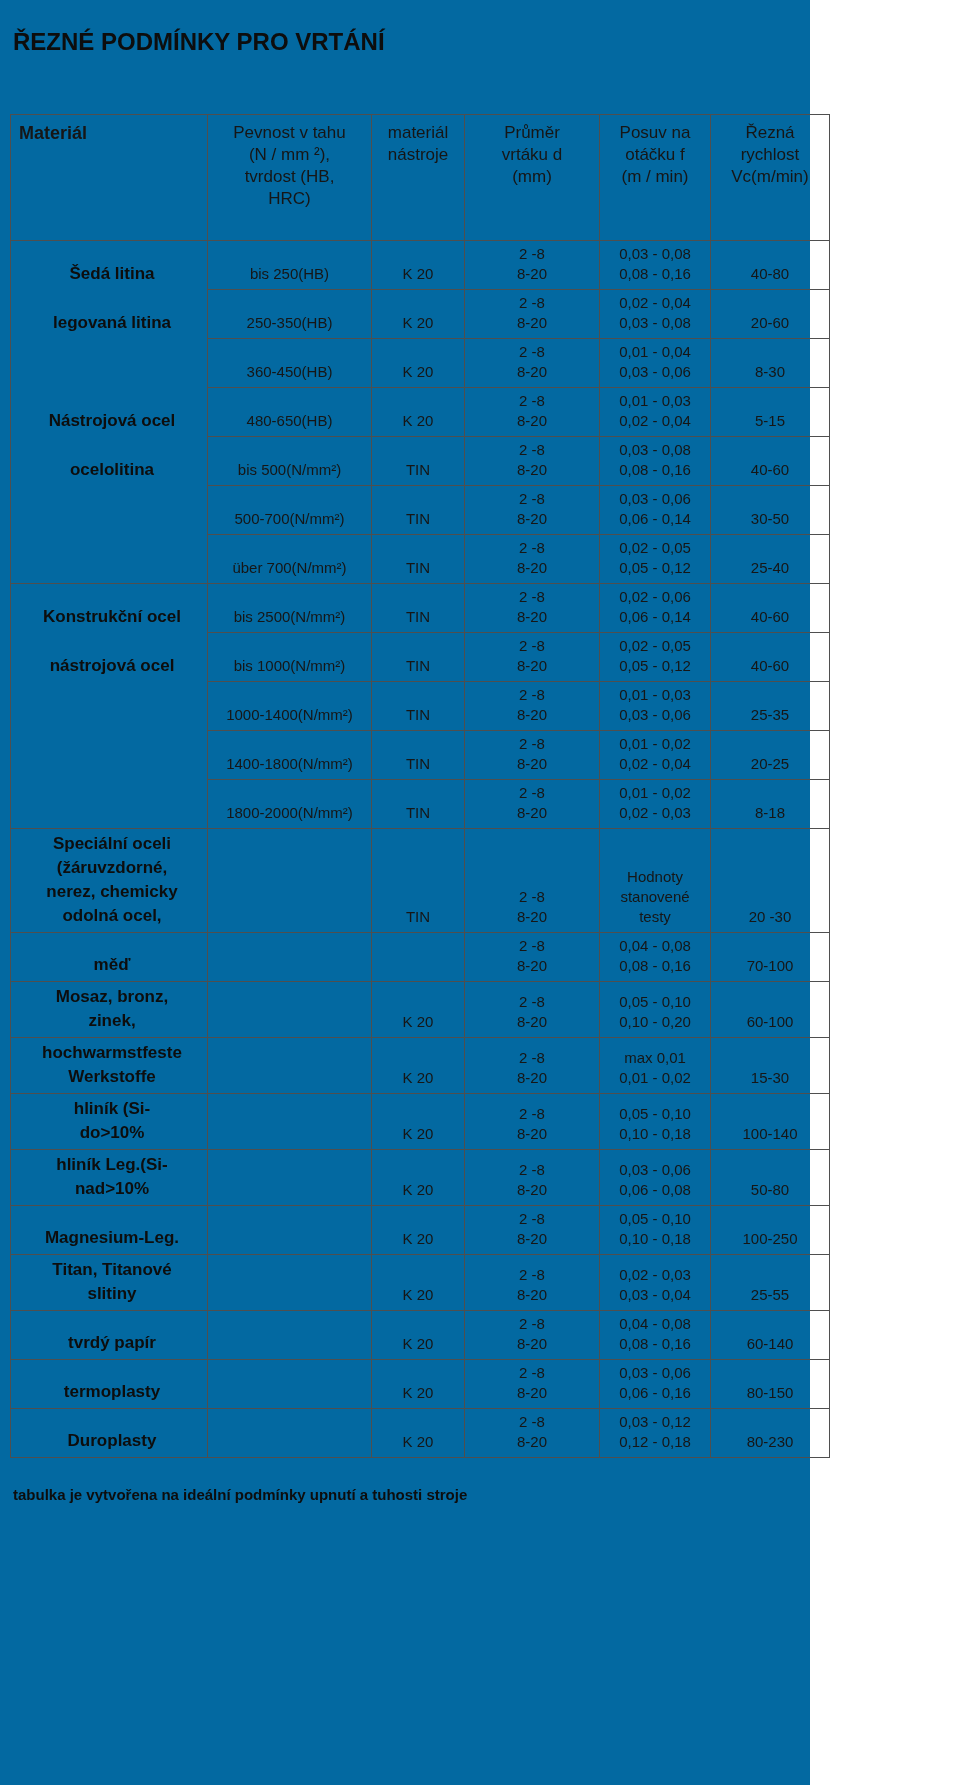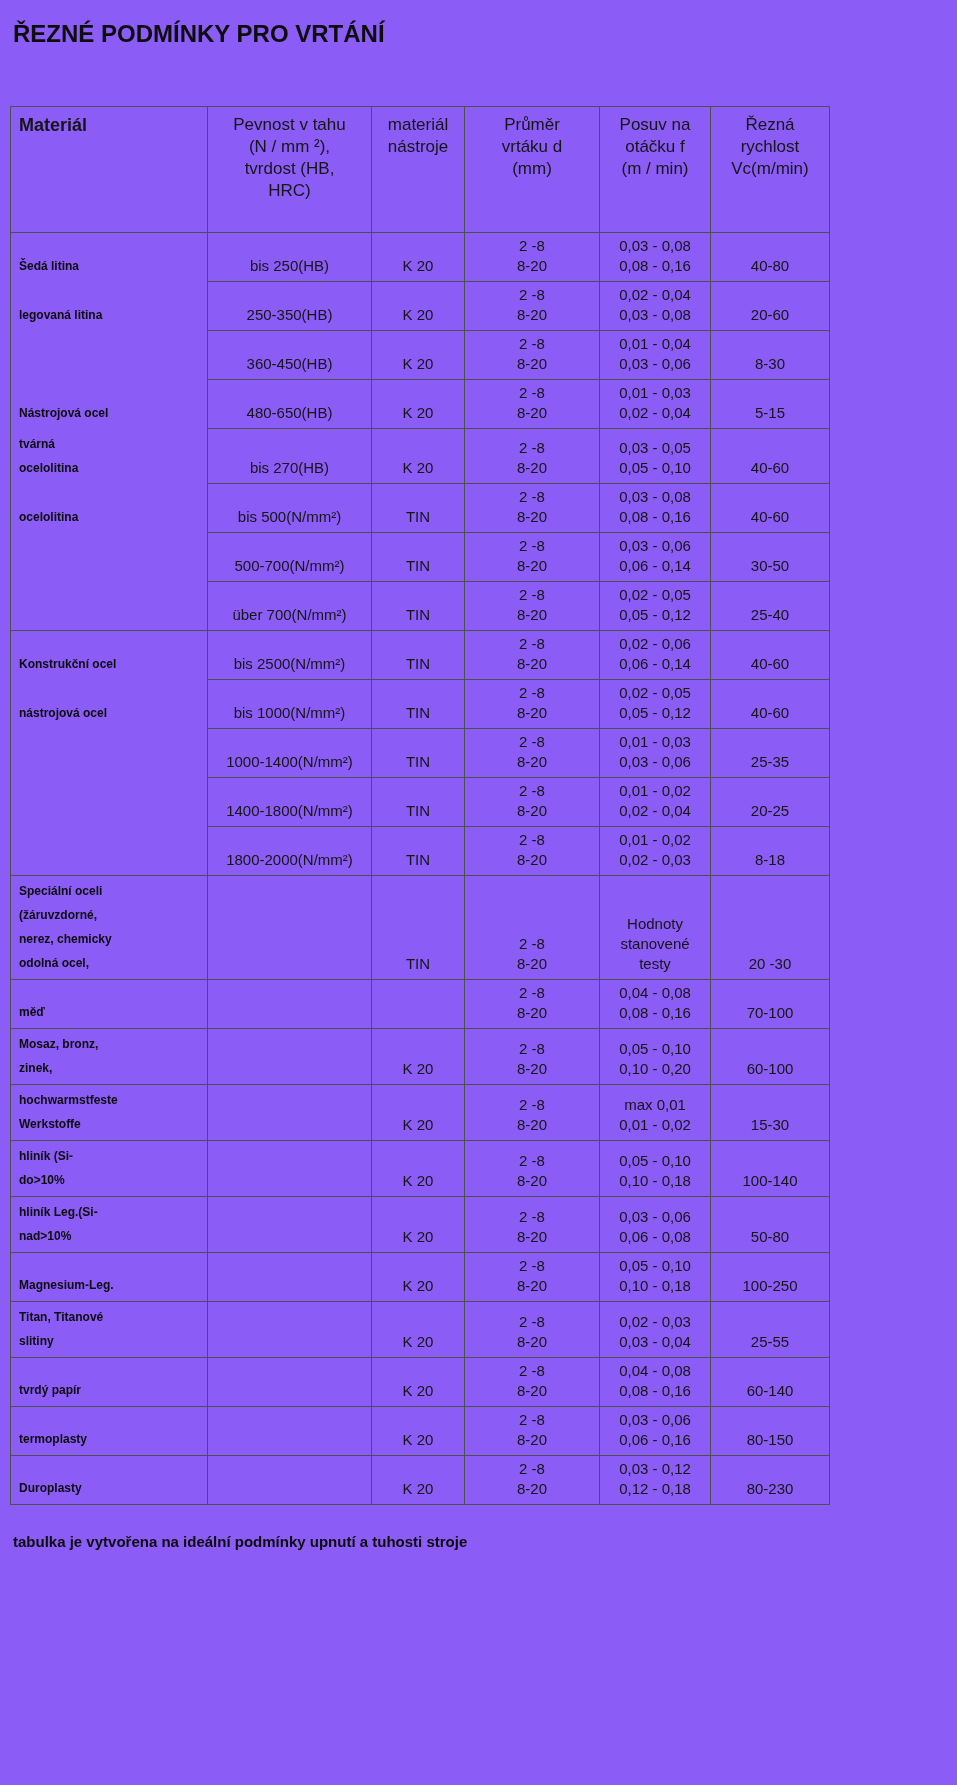--- a/index.html
+++ b/index.html
@@ -3,25 +3,25 @@
 <meta charset="utf-8">
 <style>
   html, body {
     margin: 0;
     padding: 0;
     background: #ffffff;
     color: #111111;
     font-family: "Liberation Sans", "DejaVu Sans", sans-serif;
   }
   .page {
-    width: 957px;
+    width: 810px;
     min-height: 1785px;
     box-sizing: border-box;
-    padding: 14px 0 20px 10px;
-    background: #8b5cf6;
+    padding: 22px 0 20px 10px;
+    background: #0369a1;
   }
   .title {
     font-size: 24px;
     font-weight: bold;
     margin: 6px 0 58px 3px;
     color: #0d0d0d;
   }
   table.data-table {
     border-collapse: collapse;
     table-layout: fixed;
@@ -54,23 +54,23 @@
   .data-table tbody td {
     vertical-align: bottom;
     text-align: center;
     font-size: 15px;
     line-height: 20px;
     padding: 3px 2px 5px 2px;
     height: 39px;
     color: #161616;
   }
   .data-table tbody td.c-material {
-    text-align: left;
+    text-align: center;
     font-weight: bold;
-    font-size: 12px;
+    font-size: 17px;
     line-height: 24px;
     padding-left: 8px;
     padding-bottom: 4px;
     color: #0d0d0d;
   }
   
   .data-table tbody td.c-material.no-divider {
     border-bottom-style: hidden;
   }
   .footnote {
@@ -151,31 +151,20 @@
           <td class="c-material no-divider">Nástrojová ocel</td>
           <td class="c-strength">480-650(HB)</td>
           <td class="c-tool">K 20</td>
           <td class="c-diameter">2 -8
 8-20</td>
           <td class="c-feed">0,01 - 0,03
 0,02 - 0,04</td>
           <td class="c-speed">5-15</td>
         </tr>
         <tr>
-          <td class="c-material no-divider">tvárná
-ocelolitina</td>
-          <td class="c-strength">bis 270(HB)</td>
-          <td class="c-tool">K 20</td>
-          <td class="c-diameter">2 -8
-8-20</td>
-          <td class="c-feed">0,03 - 0,05
-0,05 - 0,10</td>
-          <td class="c-speed">40-60</td>
-        </tr>
-        <tr>
           <td class="c-material no-divider">ocelolitina</td>
           <td class="c-strength">bis 500(N/mm²)</td>
           <td class="c-tool">TIN</td>
           <td class="c-diameter">2 -8
 8-20</td>
           <td class="c-feed">0,03 - 0,08
 0,08 - 0,16</td>
           <td class="c-speed">40-60</td>
         </tr>
         <tr>

